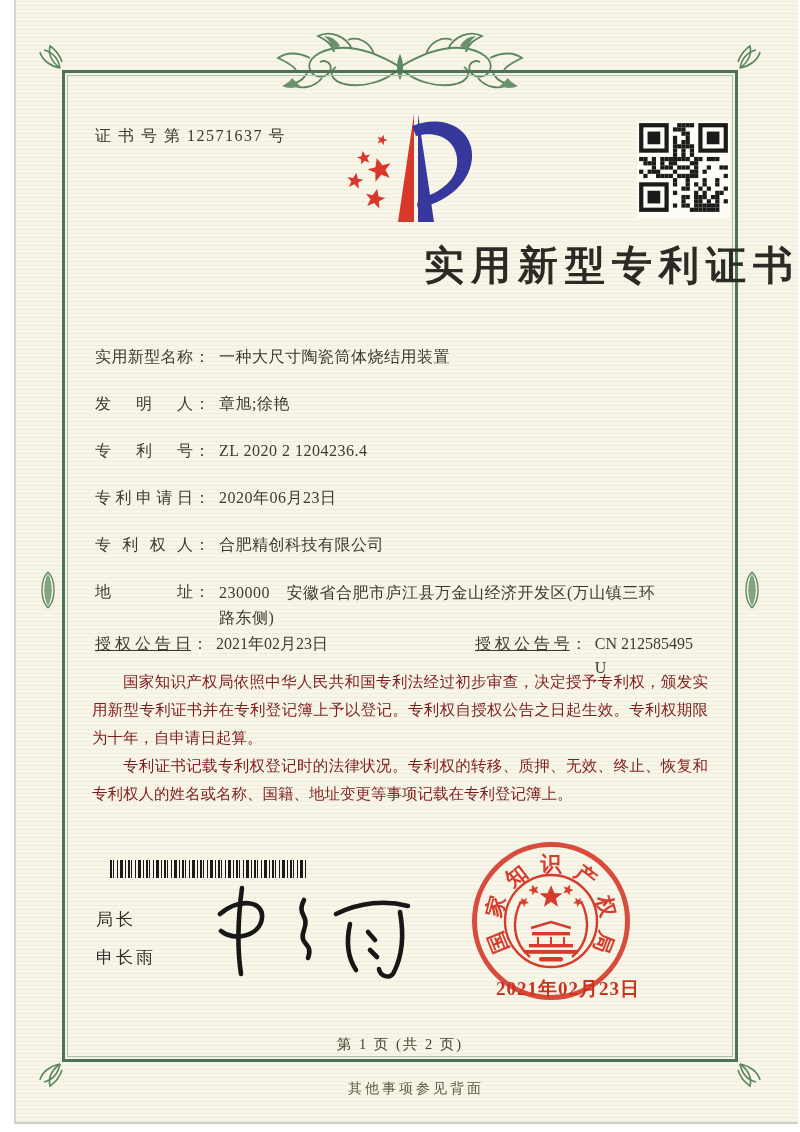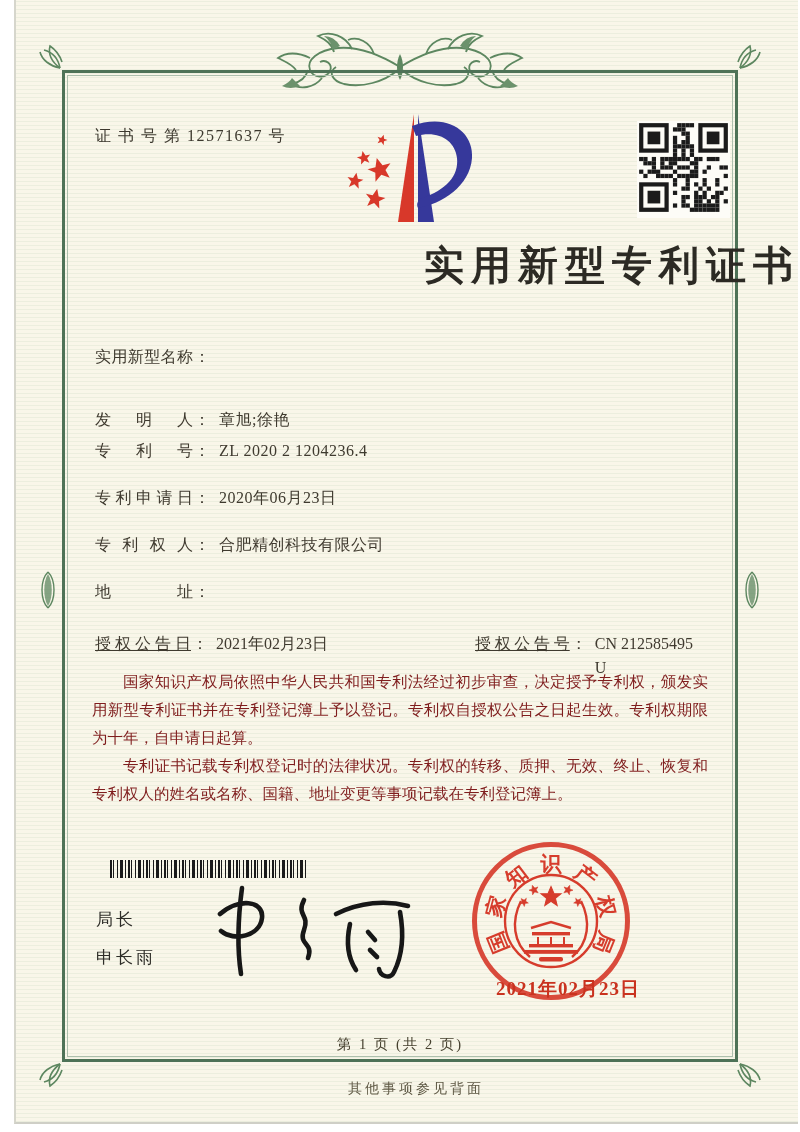--- a/index.html
+++ b/index.html
@@ -24,21 +24,21 @@
   .cert-no{position:absolute;left:95px;top:126px;font-size:16px;letter-spacing:1.5px;color:#3c382e;}
   .logo{position:absolute;left:346px;top:110px;}
   .qr{position:absolute;left:637px;top:121px;background:#fdfcf7;}
   .title{position:absolute;left:0;top:238px;width:100%;text-align:right;
     font-size:40px;font-weight:700;letter-spacing:7px;color:#2c2a24;}
 
   .row{position:absolute;left:95px;display:flex;font-size:16px;color:#3f3a2f;line-height:24px;}
   .row .lab{width:98px;text-align:justify;text-align-last:justify;}
   .row .col{padding:0 9px 0 1px;}
   .row .val{letter-spacing:0.5px;}
-  .r0{top:345px;} .r1{top:408px;justify-content:space-between;} .r2{top:439px;} .r3{top:486px;} .r4{top:533px;}
+  .r0{top:345px;} .r1{top:392px;justify-content:space-between;} .r2{top:439px;} .r3{top:486px;} .r4{top:533px;}
   .r5{top:580px;} .r5 .val{width:450px;line-height:25px;}
   .grant{position:absolute;left:95px;top:632px;width:612px;height:26px;font-size:16px;color:#3f3a2f;}
   .grant .pair{position:absolute;top:0;display:flex;line-height:24px;}
   .grant .pair.p2{left:380px;}
   .grant .lab5{width:96px;text-align:justify;text-align-last:justify;text-decoration:underline;}
   .grant .col{padding:0 8px 0 1px;}
 
   .paras{position:absolute;left:92px;top:668px;width:616px;font-size:15.5px;line-height:28px;
     color:#7f1d1d;text-align:justify;}
   .paras p{margin:0;text-indent:2em;}
@@ -268,20 +268,21 @@
       <rect x="4" y="60" width="20" height="20" fill="#fdfcf7"></rect>
       <rect x="8" y="64" width="12" height="12" fill="#1b1b1b"></rect>
     </svg>
 </div>
 
 <div class="title">实用新型专利证书</div>
 
 <div class="row r0">
   <span class="lab">实用新型名称</span>
     <span class="col">：</span>
+    <span class="val">一种大尺寸陶瓷筒体烧结用装置</span>
 </div>
 <div class="row r1">
   <span class="lab">发明人</span>
     <span class="col">：</span>
     <span class="val">章旭;徐艳</span>
 </div>
 <div class="row r2">
   <span class="lab">专利号</span>
     <span class="col">：</span>
     <span class="val">ZL 2020 2 1204236.4</span>
@@ -292,20 +293,21 @@
     <span class="val">2020年06月23日</span>
 </div>
 <div class="row r4">
   <span class="lab">专利权人</span>
     <span class="col">：</span>
     <span class="val">合肥精创科技有限公司</span>
 </div>
 <div class="row r5">
   <span class="lab">地址</span>
     <span class="col">：</span>
+    <span class="val">230000　安徽省合肥市庐江县万金山经济开发区(万山镇三环路东侧)</span>
 </div>
 <div class="grant">
   <span class="pair p1">
     <span class="lab5">授权公告日</span>
       <span class="col">：</span>
       <span class="val">2021年02月23日</span>
   </span>
   <span class="pair p2">
     <span class="lab5">授权公告号</span>
       <span class="col">：</span>

